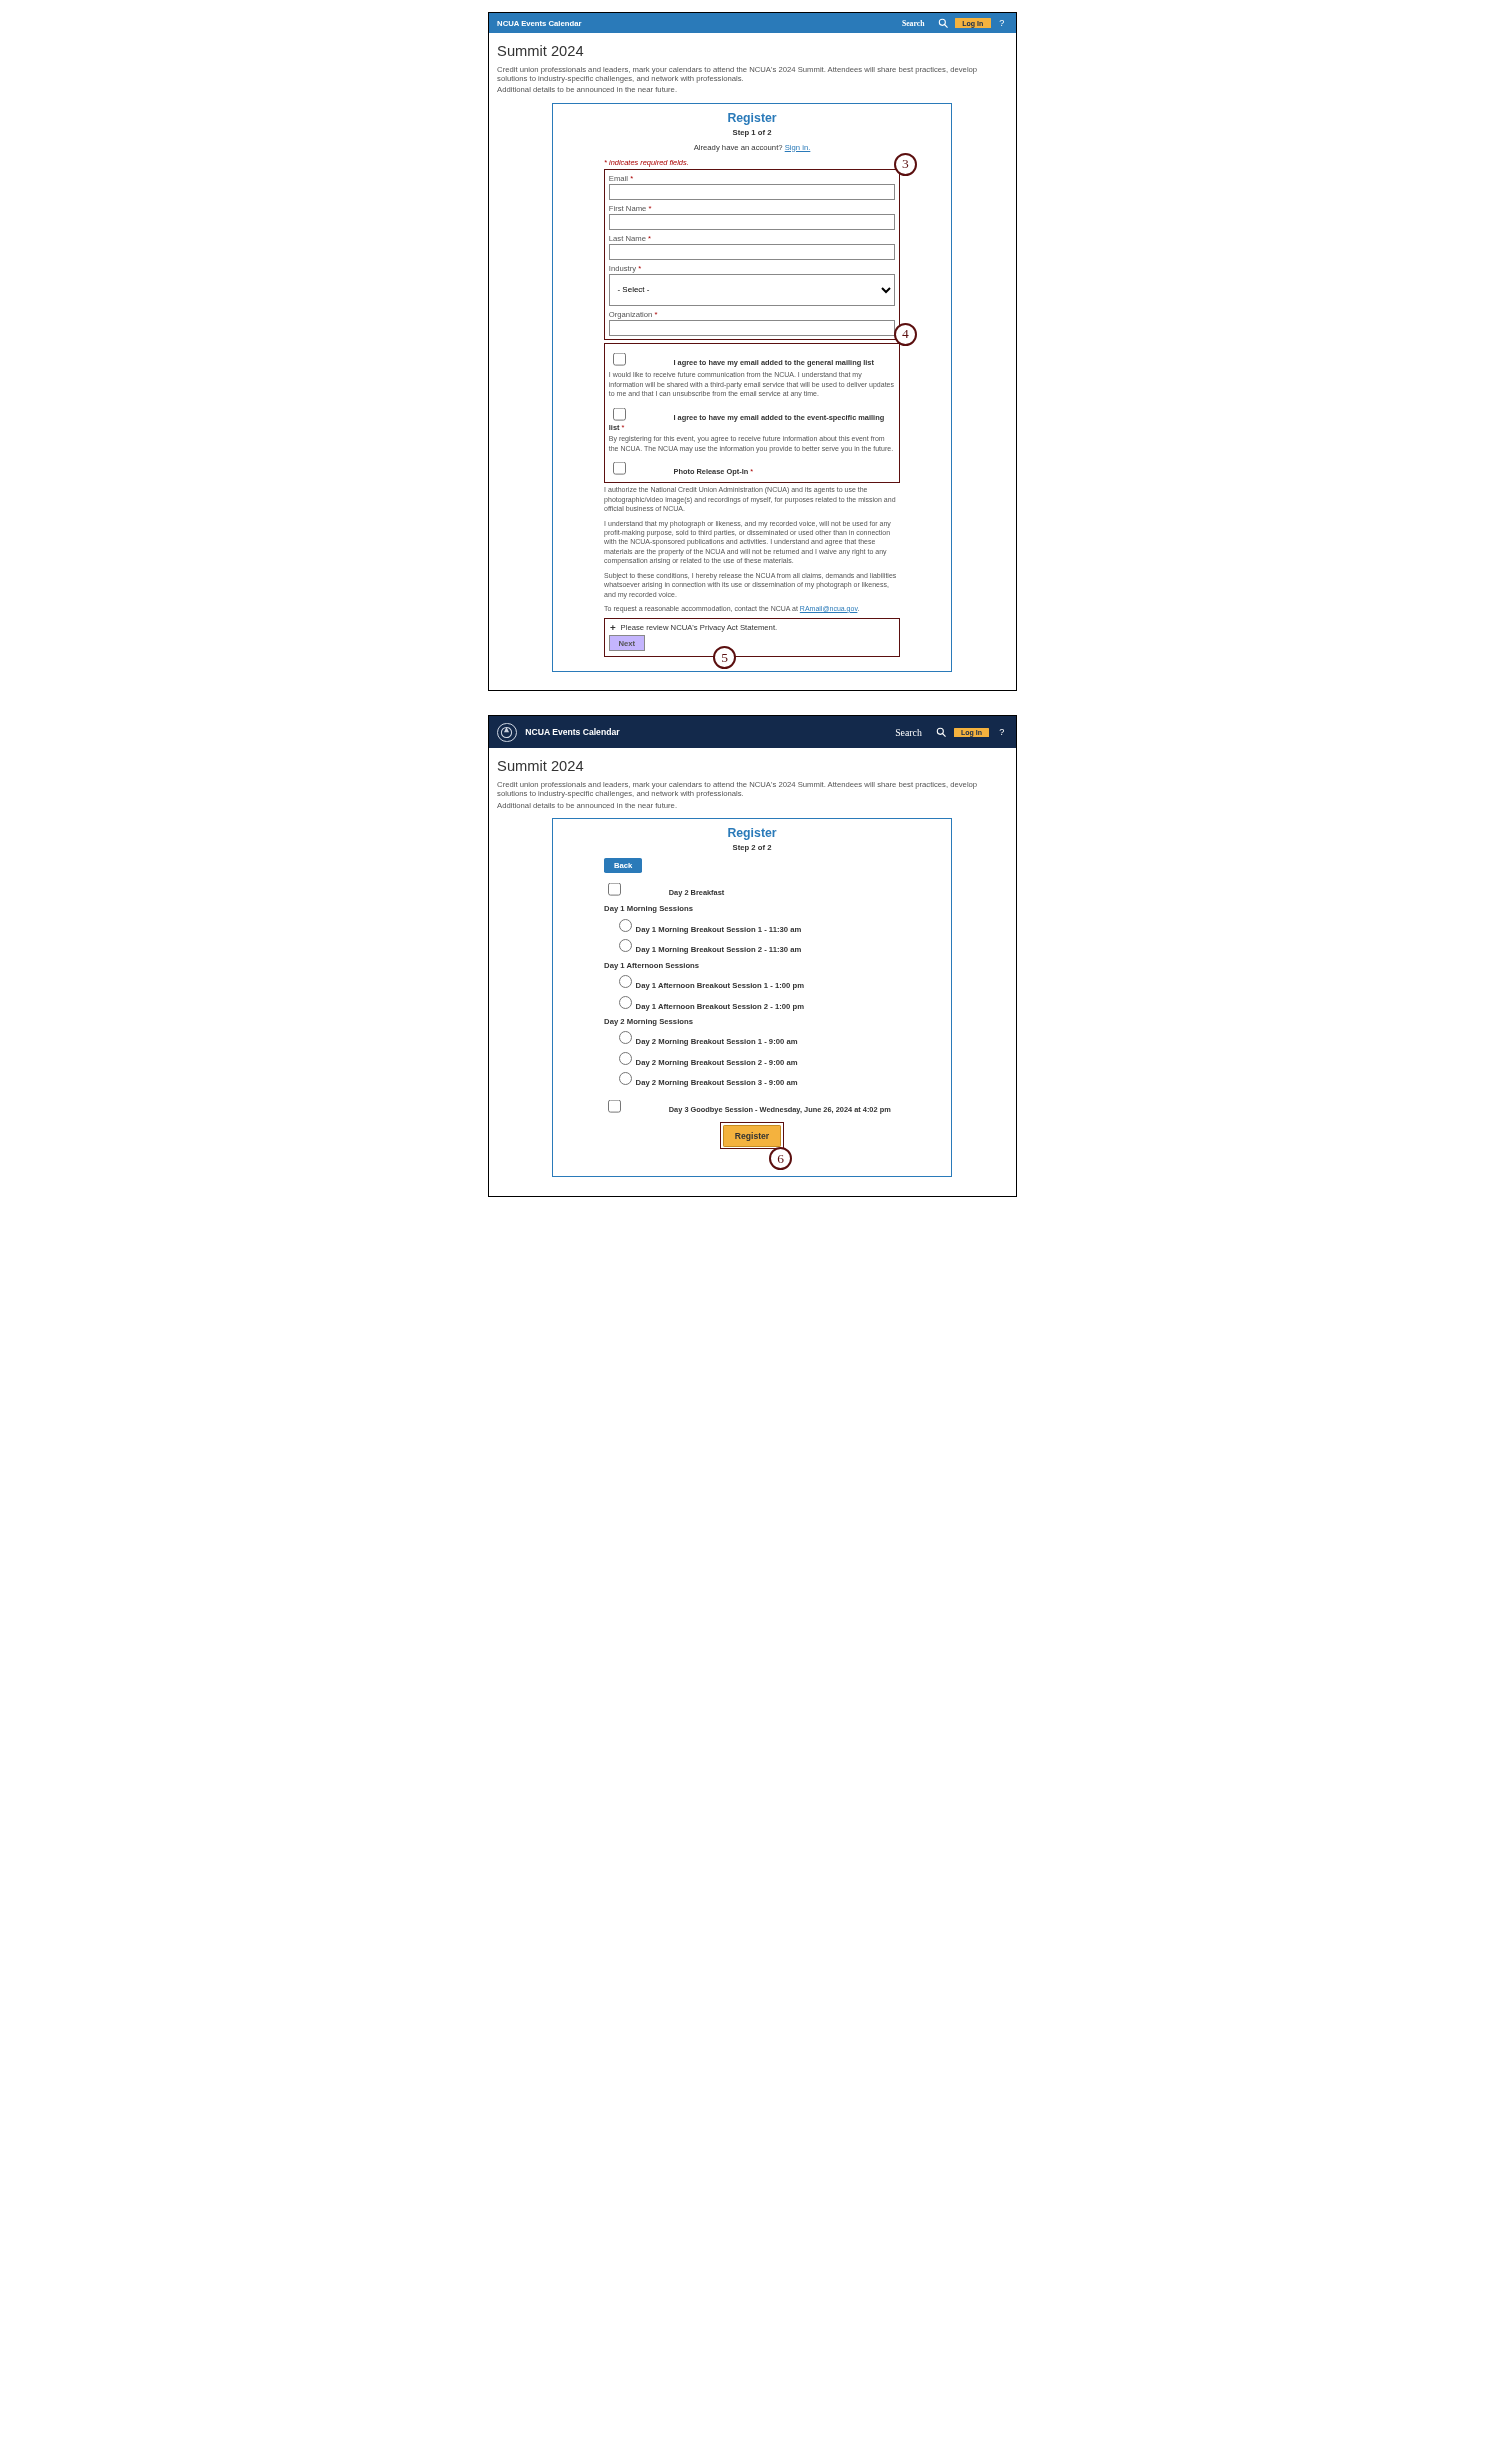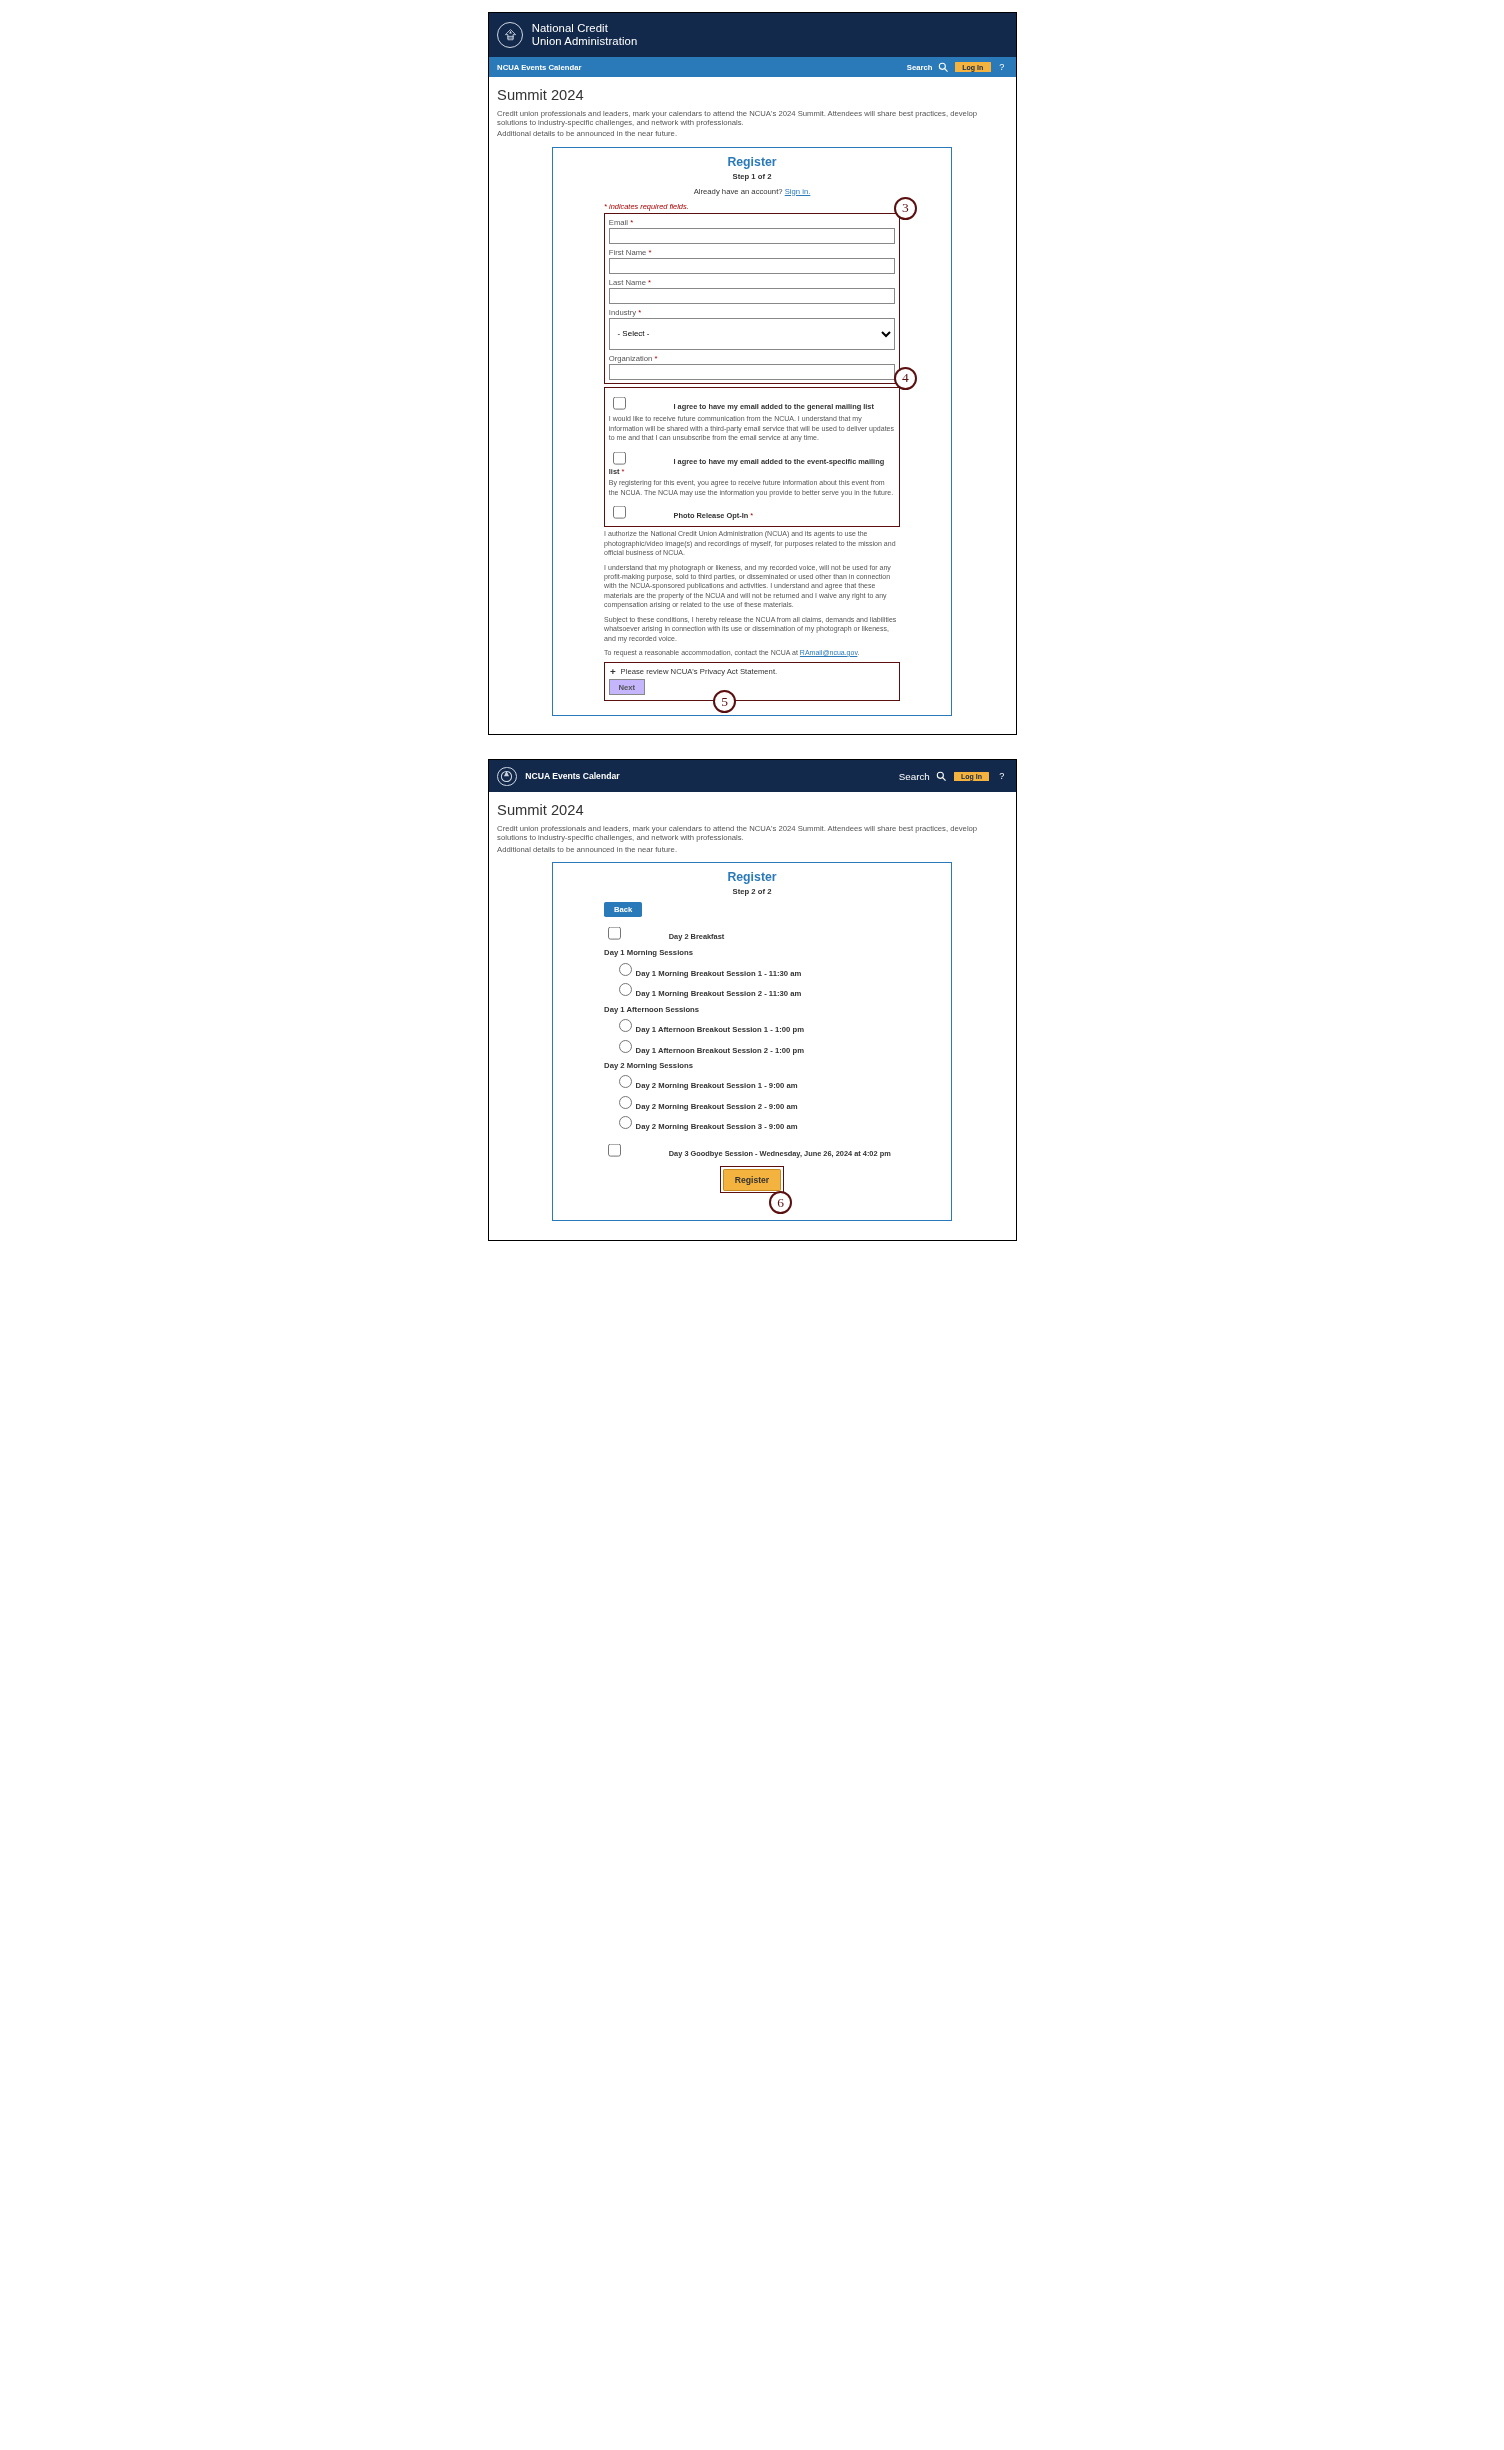--- a/index.html
+++ b/index.html
@@ -43,21 +43,21 @@
     background: #2a7ab9;
     color: #fff;
     display: flex;
     align-items: center;
     padding: 2.5px 8.6px;
     font-size: 7.7px;
     font-weight: 600;
     min-height: 19.6px;
   }
   .toolbar-blue .right { margin-left:auto; display:flex; align-items:center; gap:6.1px;}
-  .search-group { display:flex; align-items:center; gap:6px; cursor:pointer;}
+  .search-group { display:flex; align-items:center; gap:14px; cursor:pointer;font-family:Liberation Serif, serif;}
   .search-icon { width:10.4px; height:10.4px; }
   .login-btn {
     background: #f4b23e; color:#13294b; border:none;
     padding: 1.2px 7.4px; font-size: 7px; font-weight:600;
     cursor:pointer; border-radius:0.6px;
   }
   .help-q { font-size:9.2px; font-weight:400; padding:0 2.5px; cursor:pointer;}
   
   .page-body { padding: 6.1px 8.6px 12.3px 8.6px; }
   .page-title { font-size: 14.7px; font-weight: 400; margin: 3.7px 0 6.1px 0; color:#333;}
@@ -120,35 +120,20 @@
   }
   .reg-btn-wrap { text-align:center; margin-top:7.4px; position:relative;}
   .reg-btn-wrap .annot-outline { display:inline-block; border:1.8px solid #5b0f0f; padding:1.8px;}
   .step2-inner { margin: 0 40px; }
 </style>
 </head>
 <body>
 
 <div class="screenshot">
 
-  <div class="header-dark">
-    <div class="seal">
-      <svg viewBox="0 0 100 100">
-          <g fill="none" stroke="#cfd6e2" stroke-width="5">
-        <path d="M50 15 L20 45 L35 45 L35 75 L65 75 L65 45 L80 45 Z"></path>
-        <path d="M30 55 L70 55 M30 65 L70 65"></path>
-          </g>
-        <path d="M50 22 L58 38 L42 38 Z" fill="#cfd6e2"></path>
-        </svg>
-    </div>
-    <div class="org-name">
-      <span>National Credit</span><br>
-      <span>Union Administration</span>
-    </div>
-  </div>
 
   <div class="toolbar-blue">
     <span>NCUA Events Calendar</span>
     <div class="right">
       <div class="search-group">
         <span>Search</span>
         <svg class="search-icon" viewBox="0 0 24 24" fill="none" stroke="#fff" stroke-width="2.5">
             <circle cx="10" cy="10" r="7"></circle>
             <line x1="15" y1="15" x2="22" y2="22"></line>
           </svg>

